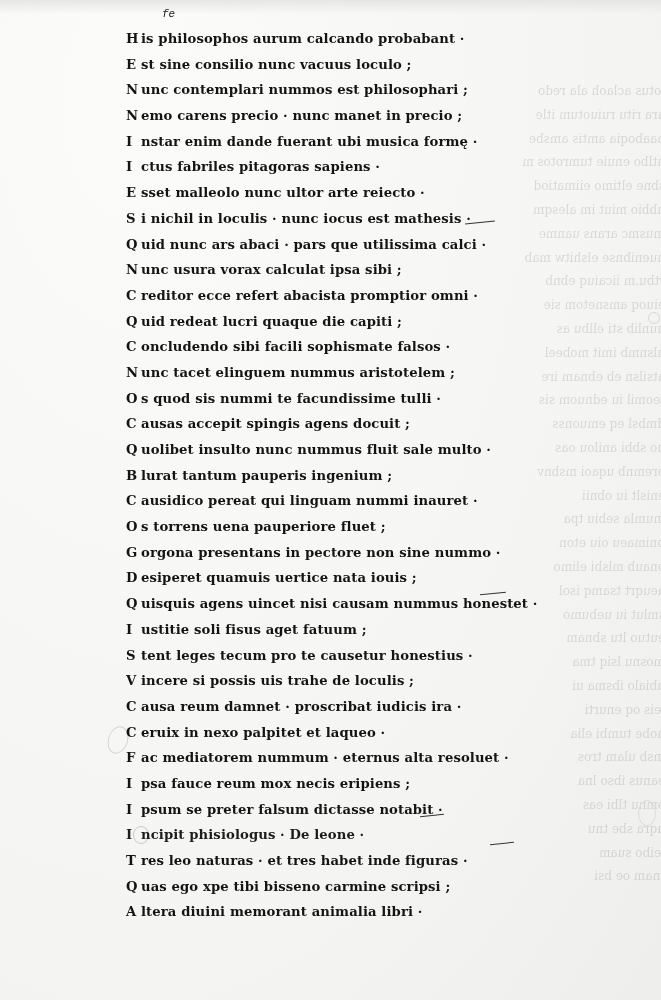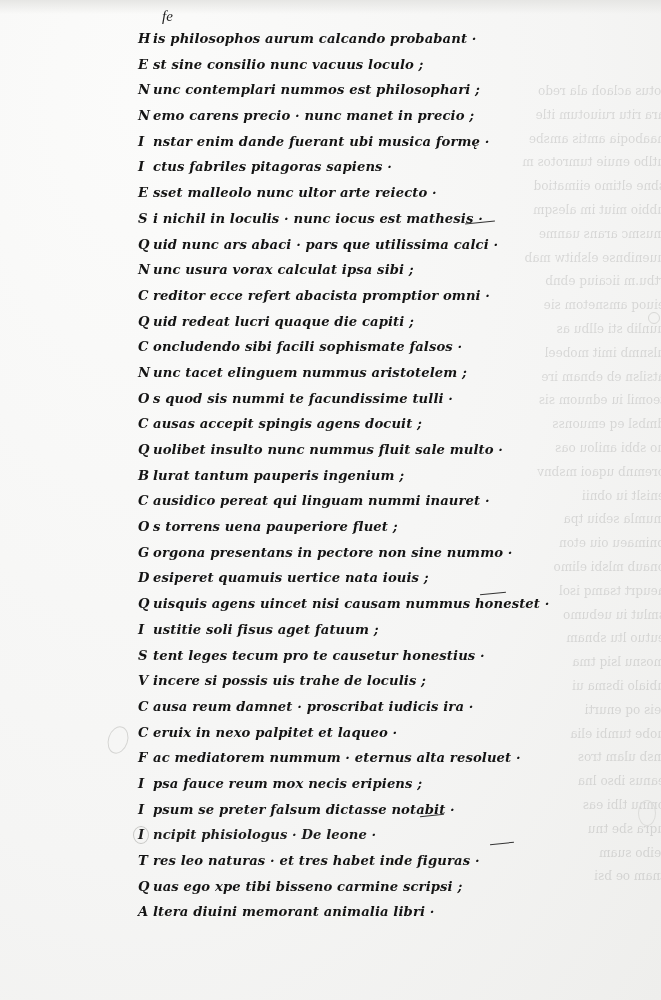--- a/index.html
+++ b/index.html
@@ -20,33 +20,33 @@
   }
   .bleed {
     position: absolute; left: 470px; top: 80px; width: 195px; height: 820px;
     overflow: hidden; opacity: 0.16;
     font-family: "DejaVu Serif", serif; font-size: 12px; color: #444;
     line-height: 23px; transform: scaleX(-1); filter: blur(0.6px);
     white-space: nowrap;
   }
   .bleed div { height: 23.8px; }
   .text-block {
-    position: absolute; left: 138px; top: 26px; width: 420px; font-style: italic;
+    position: absolute; left: 126px; top: 26px; width: 420px;
   }
   .line {
     position: relative; height: 25.7px; line-height: 25.7px;
     font-family: "DejaVu Serif", serif; font-size: 13.2px;
     color: #141414; letter-spacing: 0.1px; white-space: nowrap;
     font-weight: bold; transform: scaleY(0.92); transform-origin: left center;
   }
   .line .initial { display: inline-block; width: 13px; margin-right: 2px; }
   .line.rubric { color: #1c1c1c; }
   .gloss {
     position: absolute; left: 162px; top: 8px;
-    font-size: 15px; color: #222; font-family: Liberation Serif, serif; font-style: italic;
+    font-size: 11px; color: #222; font-family: Liberation Mono, monospace; font-style: italic;
   }
   .margin-mark {
     position: absolute; border: 1.5px solid #d4d4d2; border-radius: 50%;
   }
   .scrape {
     position: absolute; height: 1.3px; background: #333; transform: rotate(-6deg);
   }
 </style>
 </head>
 <body>

